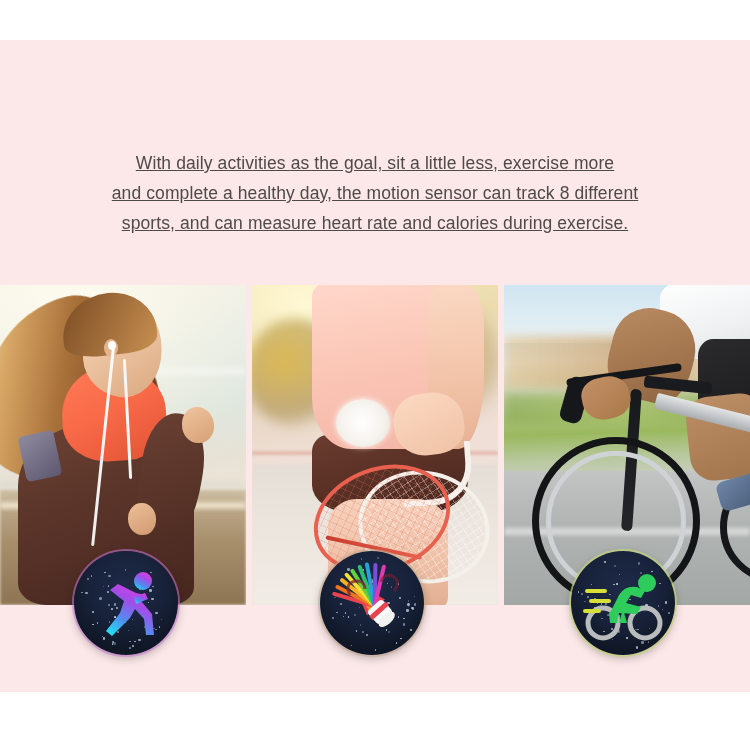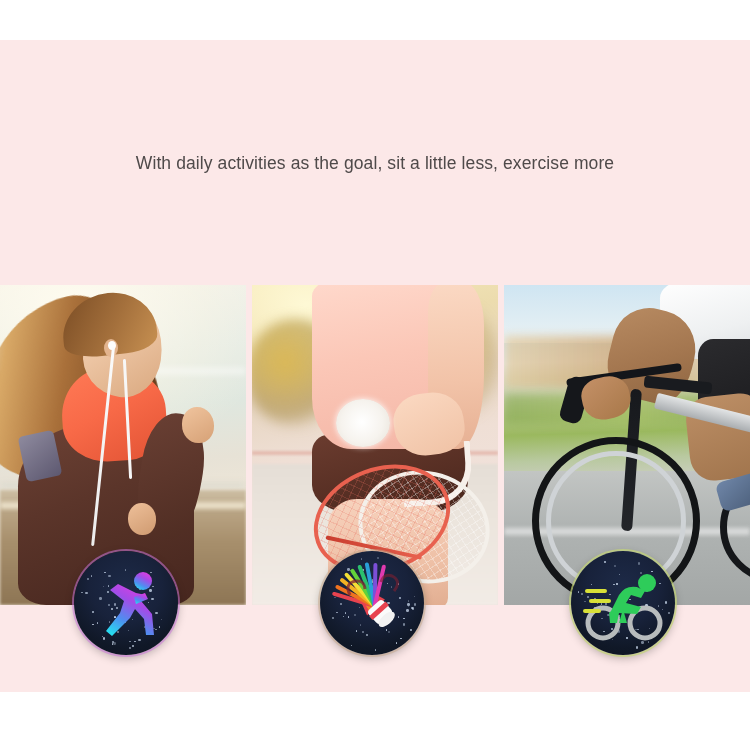--- a/index.html
+++ b/index.html
@@ -40,21 +40,21 @@
   .bracket.br { right:0px; bottom:-14px; border-right:2px solid #e8717f; border-bottom:2px solid #e8717f; }
 
   .subtitle {
     position:absolute; left:38px; top:108px; width:674px;
     text-align:center;
     color:#4f4a4a;
     font-size:17.5px;
     line-height:30px;
     letter-spacing:0.1px;
   }
-  .subtitle .ln { display:block; white-space:nowrap; }
+  .subtitle .ln { display:block; white-space:nowrap;text-decoration:underline; }
 
   
   .strip { position:absolute; left:0; top:285px; width:750px; height:320px; }
   .panel {
     position:absolute; top:0; height:320px; overflow:hidden;
     background:#e9e3db;
   }
   .panel.p1 { left:0px;   width:246px; }
   .panel.p2 { left:252px; width:246px; }
   .panel.p3 { left:504px; width:246px; }
@@ -374,20 +374,22 @@
 
 <div id="page">
 
   <div class="pink-band"></div>
 
   <div class="header">
 
 
     <div class="subtitle">
       <span class="ln">With daily activities as the goal, sit a little less, exercise more</span>
+      <span class="ln">and complete a healthy day, the motion sensor can track 8 different</span>
+      <span class="ln">sports, and can measure heart rate and calories during exercise.</span>
     </div>
   </div>
 
   <div class="strip">
 
     <div class="panel p1">
       <div class="photo">
         <div class="ph1-bg"></div>
         <div class="ph1-win"></div>
         <div class="ph1-win2"></div>

